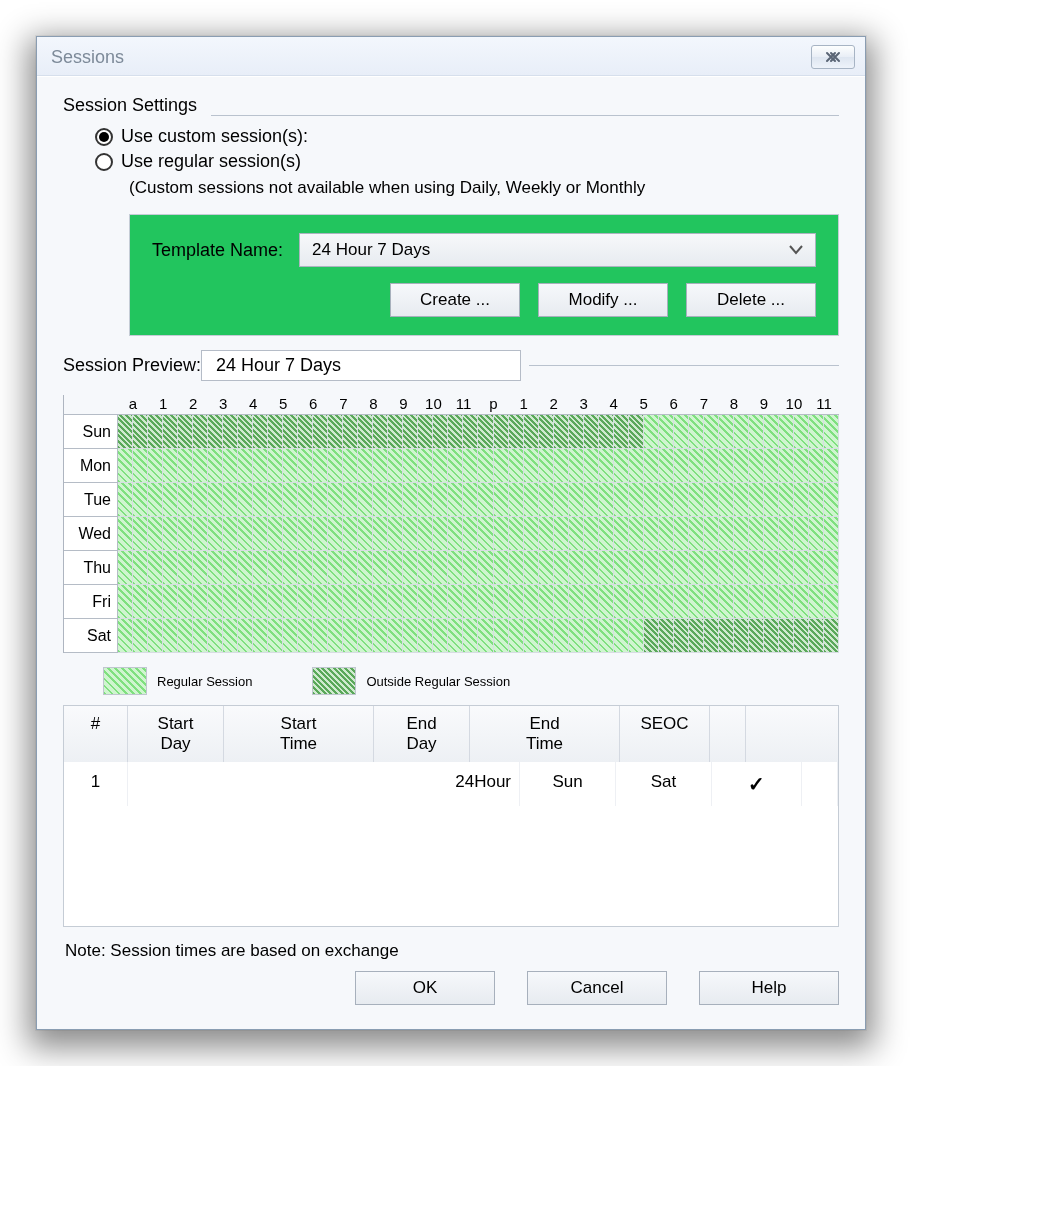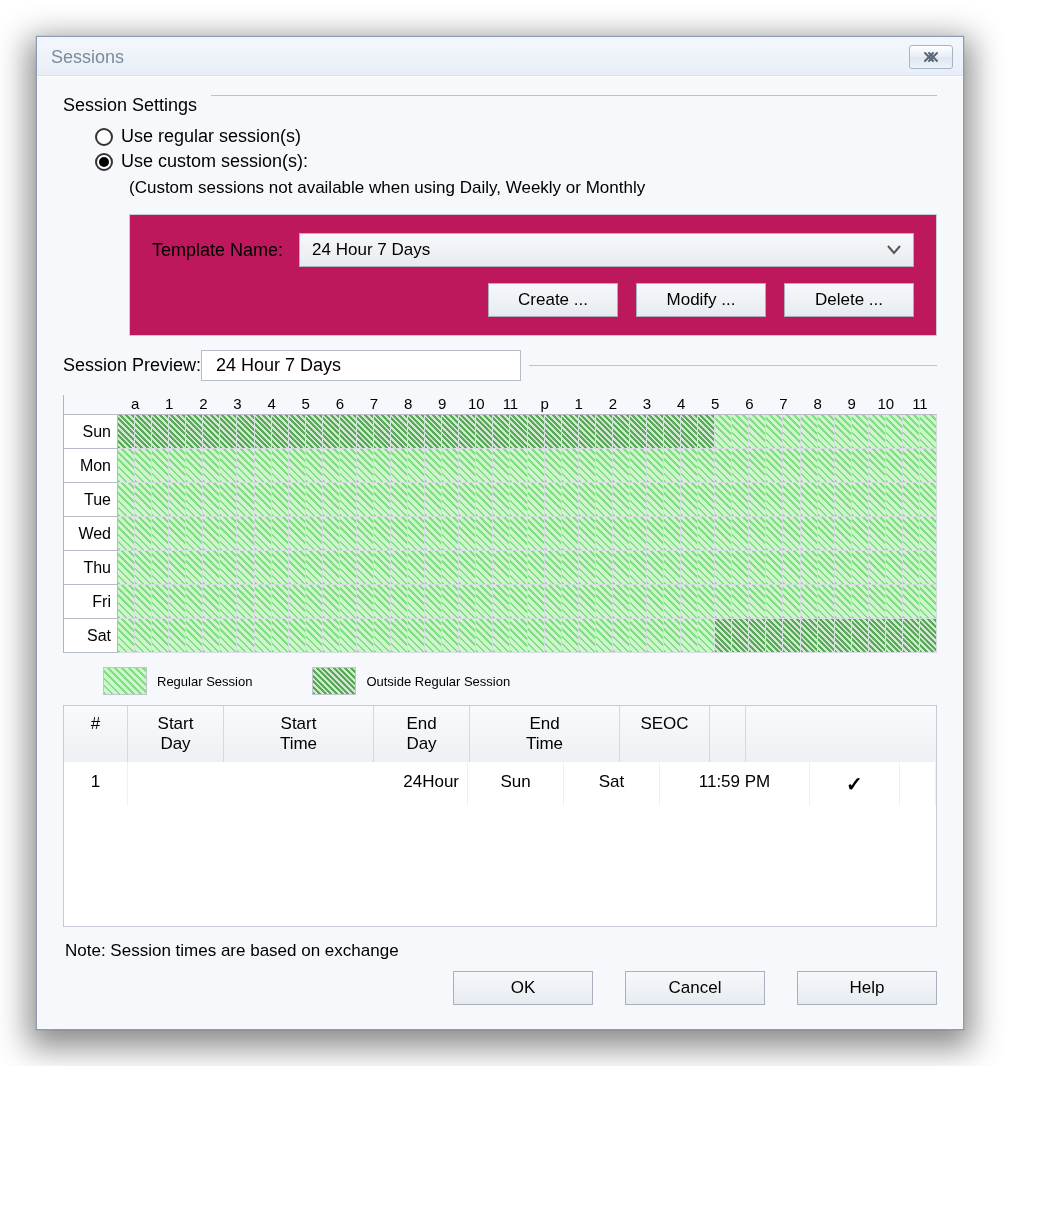--- a/index.html
+++ b/index.html
@@ -8,21 +8,21 @@
     font-family: "Segoe UI", Tahoma, sans-serif;
     font-size: 15px;
     background: #fff;
     color: #000;
   }
   .shadow-wrap {
     padding: 36px;
     background: #fff;
   }
   .window {
-    width: 928px;
+    width: 830px;
     border: 1px solid #8a9db2;
     box-shadow: 0 10px 30px 8px rgba(0,0,0,.45), 0 0 0 1px rgba(0,0,0,.05);
     background: linear-gradient(#f6f9fe, #eef3fa);
   }
   .titlebar {
     display: flex;
     align-items: center;
     justify-content: space-between;
     padding: 8px 10px 6px 14px;
     background: linear-gradient(#f3f7fd, #e8eef8);
@@ -47,21 +47,21 @@
   .close-btn path { stroke:#5a6575; stroke-width:2; fill:none; stroke-linecap:round; }
 
   .body {
     padding: 18px 26px 20px 26px;
     background: #f6f8fb;
     border-top: 1px solid #fff;
   }
 
   .groupbox-hdr {
     display: flex;
-    align-items: flex-start;
+    align-items: flex-end;
     gap: 14px;
     margin-bottom: 10px;
   }
   .groupbox-hdr .line {
     flex: 1;
     border-top: 1px solid #b9c2ce;
   }
   .groupbox-title { font-size: 18px; }
 
   .radio-row {
@@ -89,21 +89,21 @@
   }
 
   .hint {
     margin: 6px 0 12px 66px;
     font-size: 17px;
   }
 
   .panel {
     margin: 16px 0 14px 66px;
     border: 1px solid #c5ccd6;
-    background: #be185d;
+    background: #22c55e;
     padding: 18px 22px;
   }
   .tpl-row {
     display: flex;
     align-items: center;
     gap: 16px;
     margin-bottom: 16px;
   }
   .tpl-row label { font-size: 18px; white-space:nowrap; }
   .combo {
@@ -243,26 +243,26 @@
   </div>
 
   <div class="body">
 
     <div class="groupbox-hdr">
       <span class="groupbox-title">Session Settings</span>
       <span class="line"></span>
     </div>
 
     <div class="radio-row">
+      <span class="radio checked"></span>
+      <span>Use custom session(s):</span>
+    </div>
+    <div class="radio-row">
       <span class="radio"></span>
       <span>Use regular session(s)</span>
-    </div>
-    <div class="radio-row">
-      <span class="radio checked"></span>
-      <span>Use custom session(s):</span>
     </div>
 
     <div class="hint">(Custom sessions not available when using Daily, Weekly or Monthly</div>
 
     <div class="panel">
       <div class="tpl-row">
         <label>Template Name:</label>
         <div class="combo">
           <span>24 Hour 7 Days</span>
           <svg>
@@ -682,21 +682,20 @@
 Time</div>
         <div class="th col-seoc">SEOC</div>
         <div class="th col-pad"></div>
       </div>
       <div id="tbody">
             <div class="trow">
               <div class="td col-n ">1</div>
               <div class="td col-name name">24Hour</div>
               <div class="td col-sd ">Sun</div>
               <div class="td col-ed ">Sat</div>
-              <div class="td col-et ">11:59 PM</div>
               <div class="td col-seoc"><span class="tick-mark">✓</span></div>
               <div class="td col-pad"></div>
             </div>
           </div>
       <div class="tbody-space"></div>
     </div>
 
     <div class="note">Note: Session times are based on exchange</div>
 
     <div class="footer-btns">

